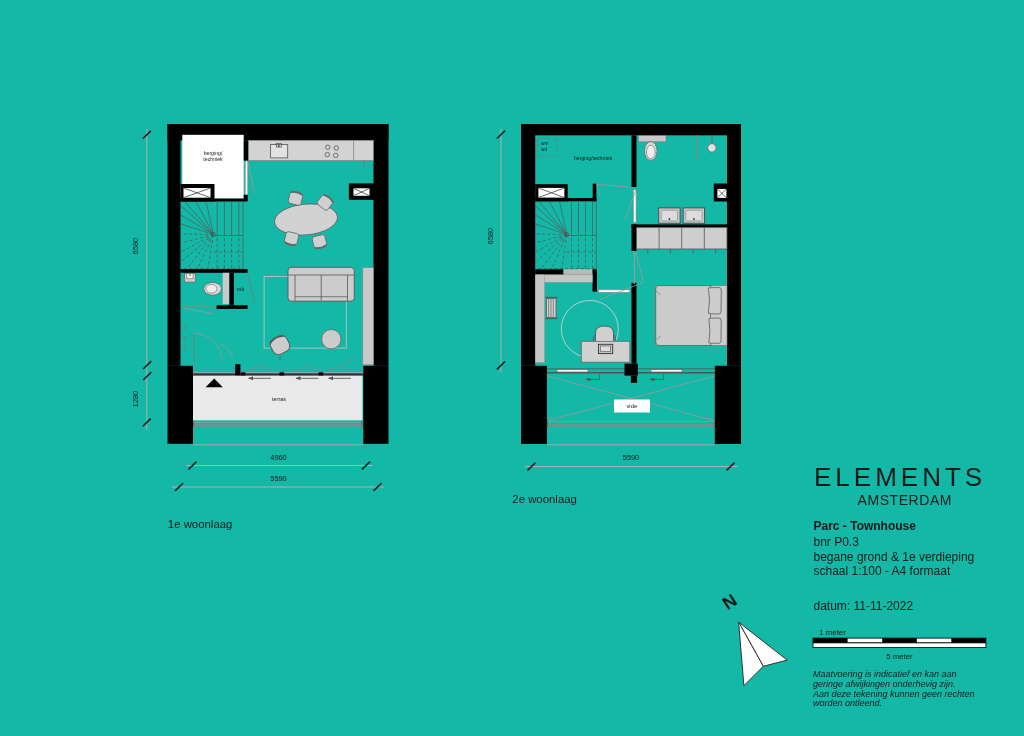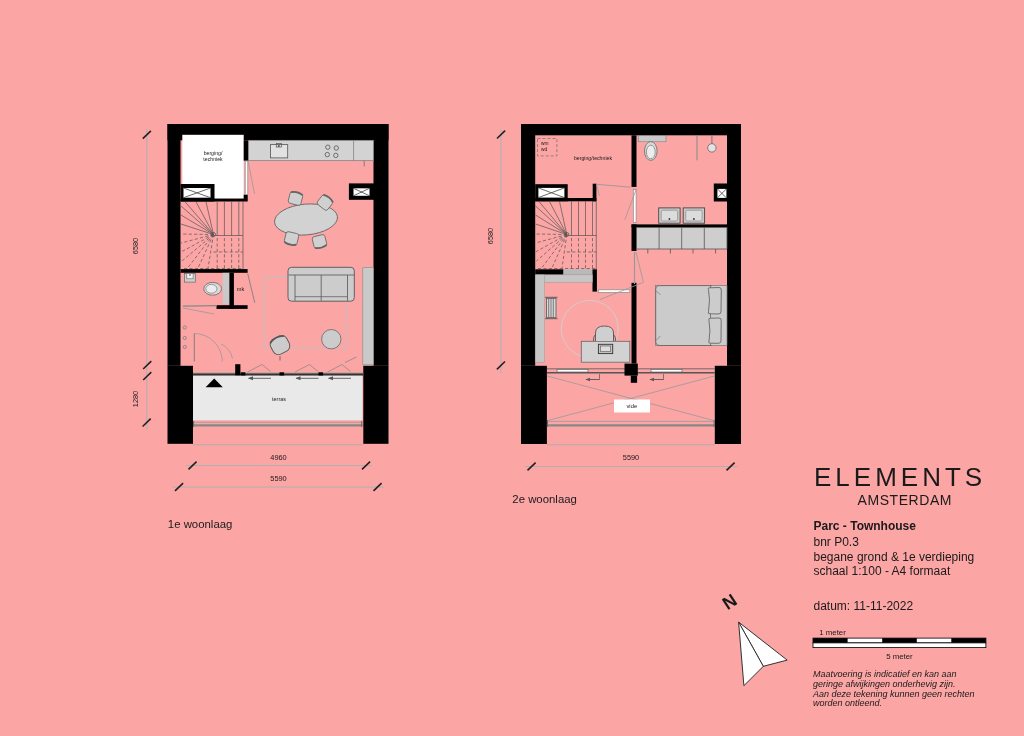--- a/index.html
+++ b/index.html
@@ -1,16 +1,16 @@
 <!DOCTYPE html>
 <html><head>
 <meta charset="utf-8">
 <style>
   html,body{margin:0;padding:0;background:#fff;}
-  #page{position:relative;width:1024px;height:736px;background:#fca5a5;font-family:"Liberation Sans",sans-serif;}
+  #page{position:relative;width:1024px;height:736px;background:#14b8a6;font-family:"Liberation Sans",sans-serif;}
   svg{position:absolute;left:0;top:0;}
   text{font-family:"Liberation Sans",sans-serif;fill:#1a1a1a;}
 </style>
 </head>
 <body>
 <div id="page">
 <svg width="1024" height="736" viewBox="0 0 1024 736">
 <g id="plan1">
 
 <rect x="167.5" y="124" width="221" height="16.3" fill="#000"></rect>

